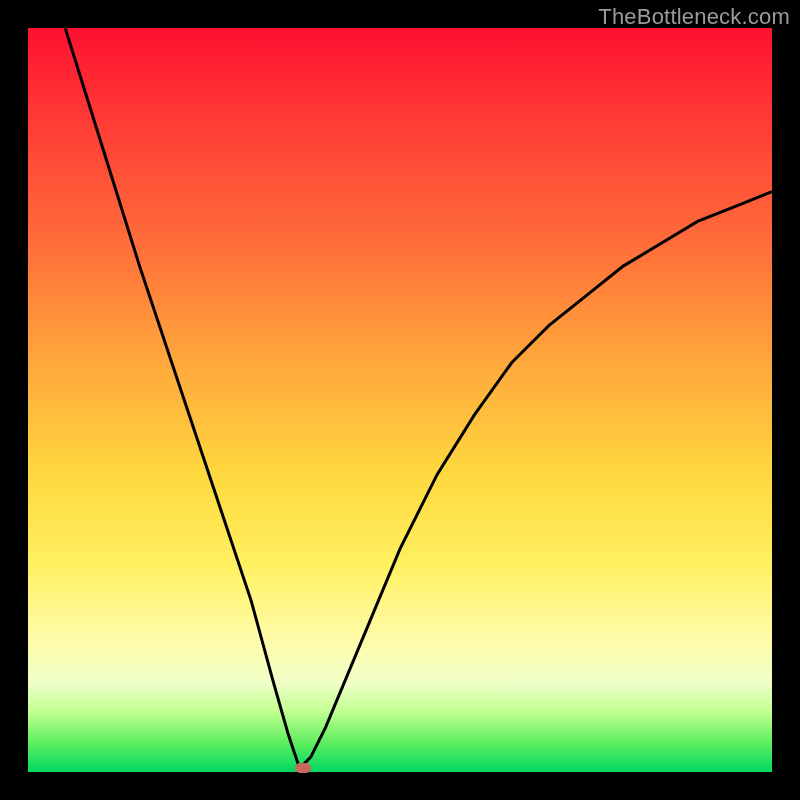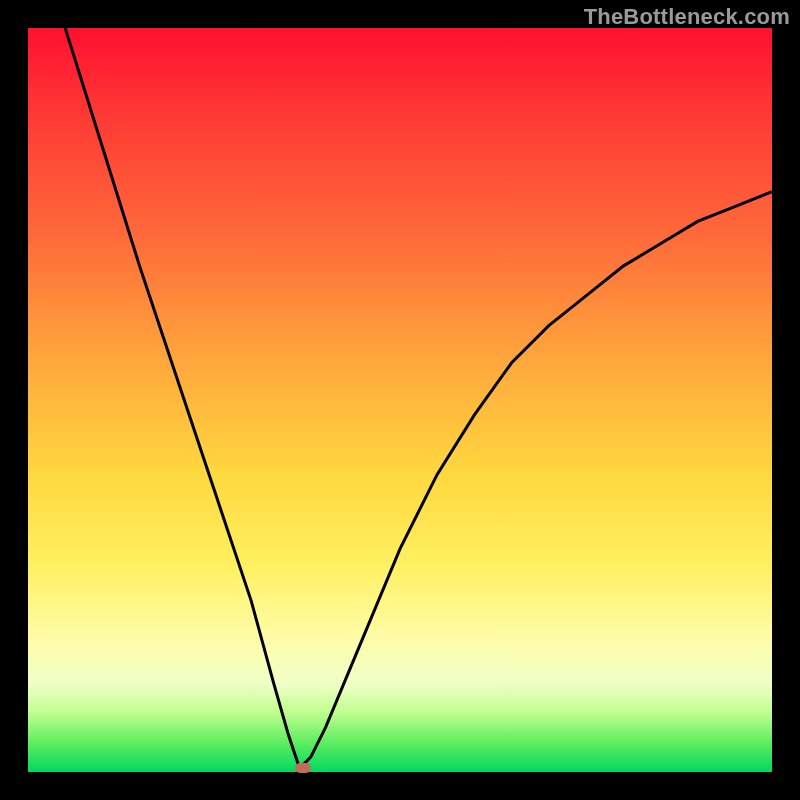--- a/index.html
+++ b/index.html
@@ -40,21 +40,21 @@
       #60ee60 96%,
       #00d860 100%
     );
   }
   .watermark {
     position: absolute;
     top: 4px;
     right: 10px;
     color: #9a9a9a;
     font-size: 22px;
-    font-weight: 700;
+    font-weight: 400;
     letter-spacing: 0.2px;
     user-select: none;
   }
   svg.curve {
     position: absolute;
     top: 0;
     left: 0;
     width: 744px;
     height: 744px;
   }

